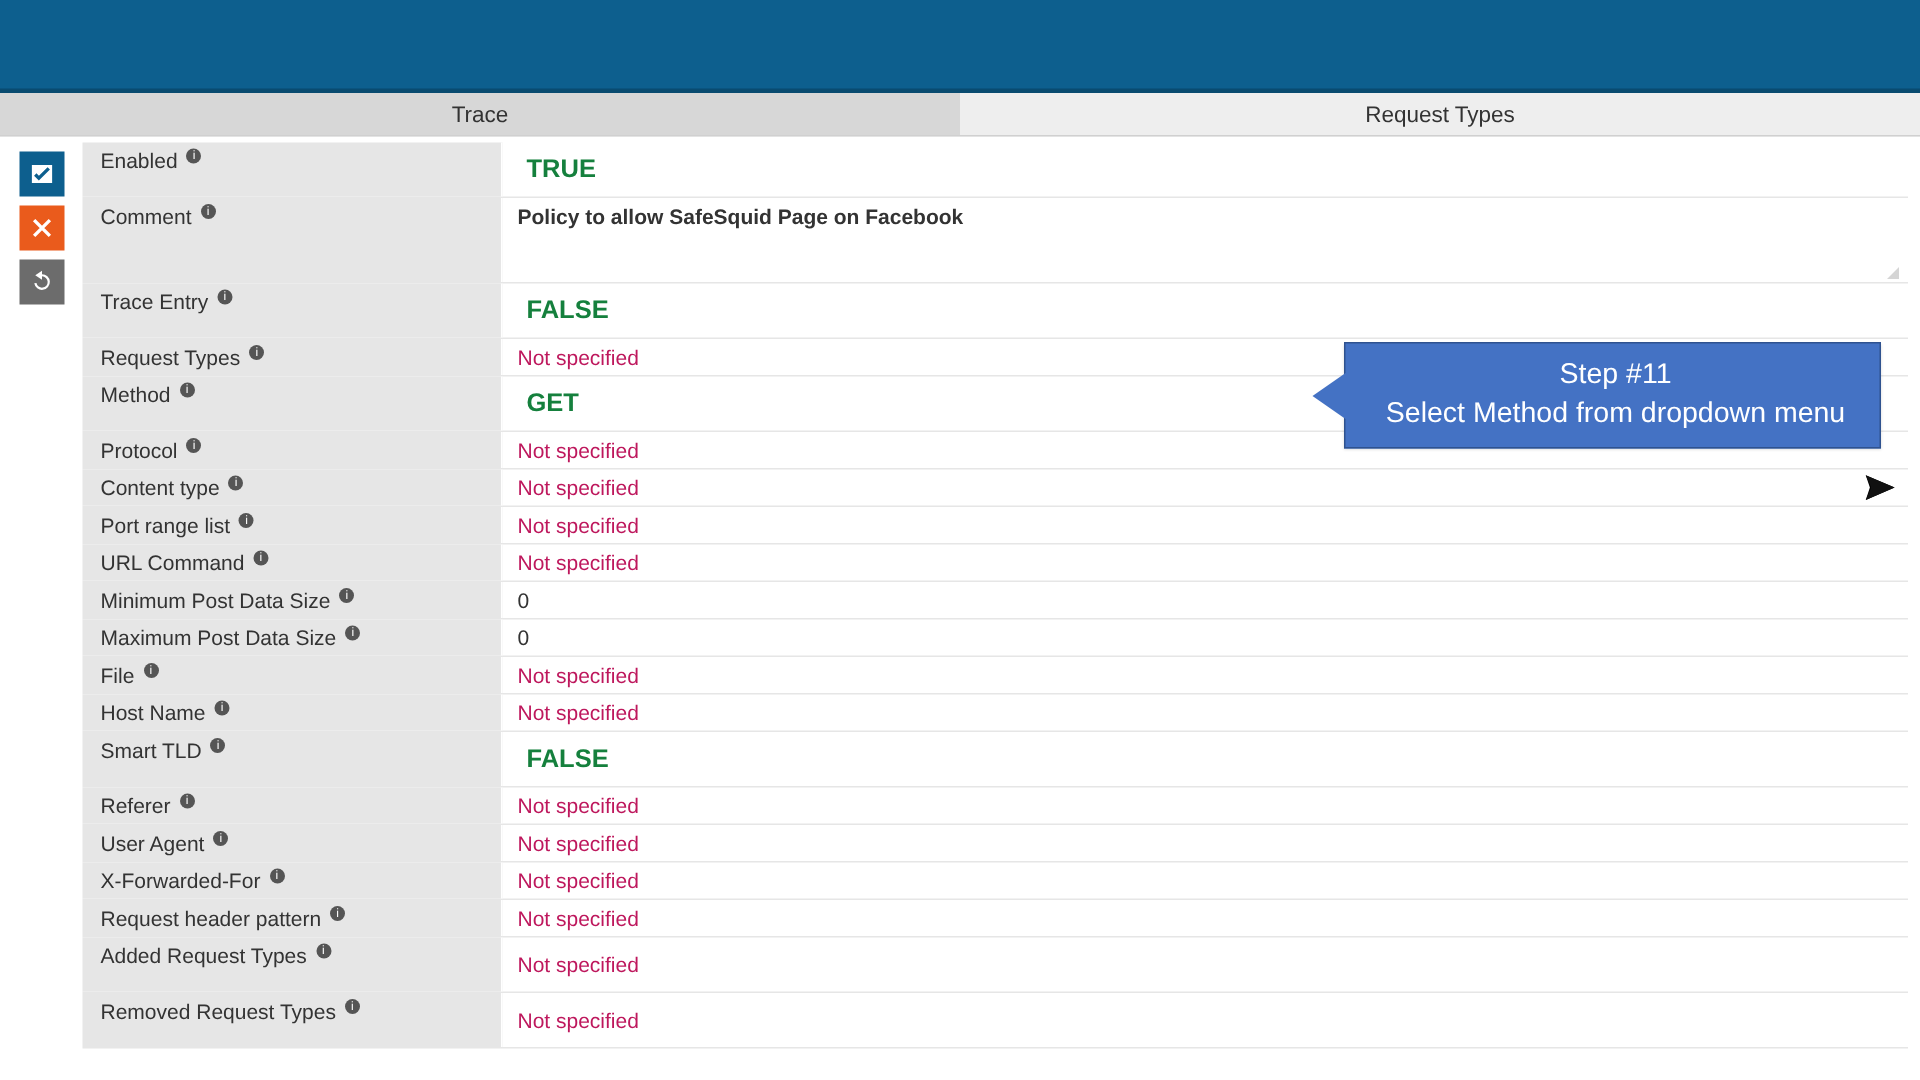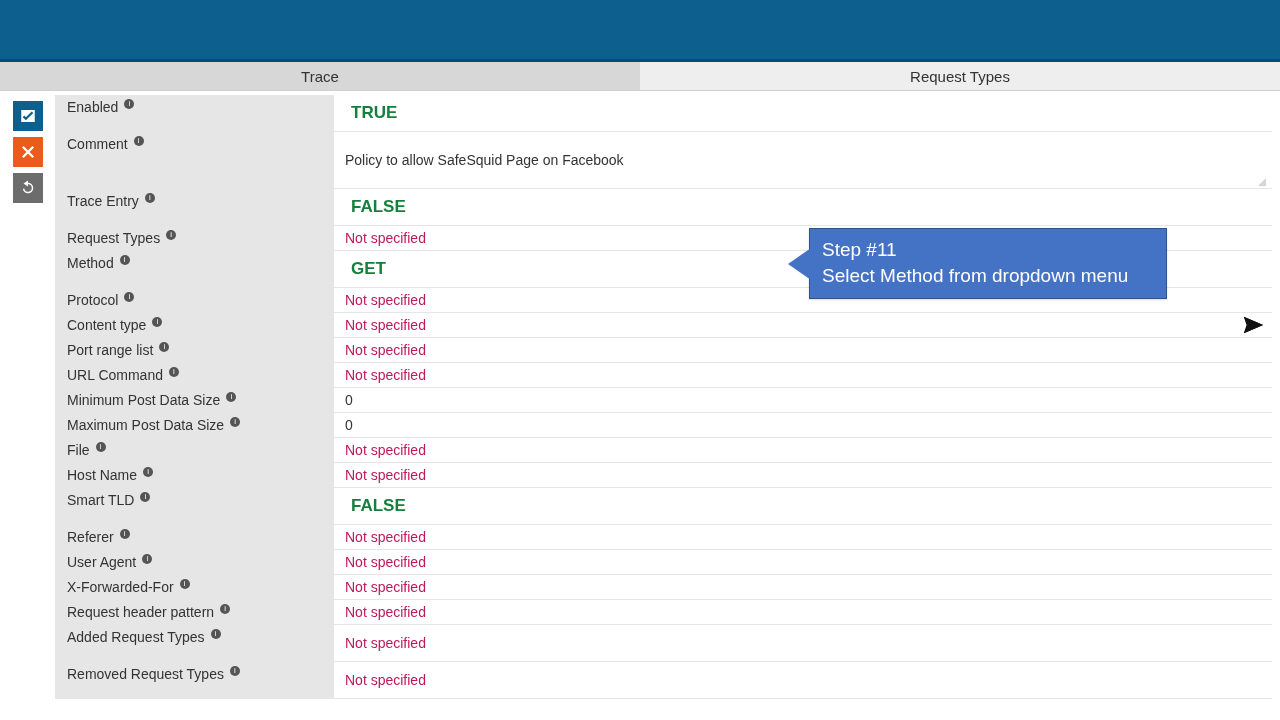--- a/index.html
+++ b/index.html
@@ -144,28 +144,28 @@
     top: 50%;
     transform: translateY(-50%);
     width: 22px; height: 22px;
     cursor: pointer;
   }
   .plane-icon svg { width: 22px; height: 22px; fill: #111; }
 
   .callout {
     position: absolute;
     top: 228px;
-    left: 809px;
+    left: 896px;
     width: 358px;
     background: #4472c4;
     border: 1.5px solid #2f528f;
     color: #fff;
     font-size: 19px;
     padding: 8px 8px 10px 12px;
-    text-align: left;
+    text-align: center;
     line-height: 1.35;
     box-shadow: 0 1px 2px rgba(0,0,0,.15);
   }
   .callout .step-title { display:block; }
   .callout::before {
     content: "";
     position: absolute;
     left: -22px;
     top: 50%;
     transform: translateY(-50%);
@@ -232,21 +232,21 @@
         <div class="value-cell">
             <span class="value-bold">TRUE</span>
           </div>
       </div>
 
       <div class="row tall">
         <div class="label-cell">
             <span>Comment</span>
             <span class="info-dot">i</span>
           </div>
-        <div class="value-cell" style="min-height:56px;align-items:center;">
+        <div class="value-cell" style="min-height:56px;align-items:flex-start;font-weight:bold;">
           <span class="value-plain">Policy to allow SafeSquid Page on Facebook</span>
           <span class="resize-handle"></span>
         </div>
       </div>
 
       <div class="row big">
         <div class="label-cell">
             <span>Trace Entry</span>
             <span class="info-dot">i</span>
           </div>

